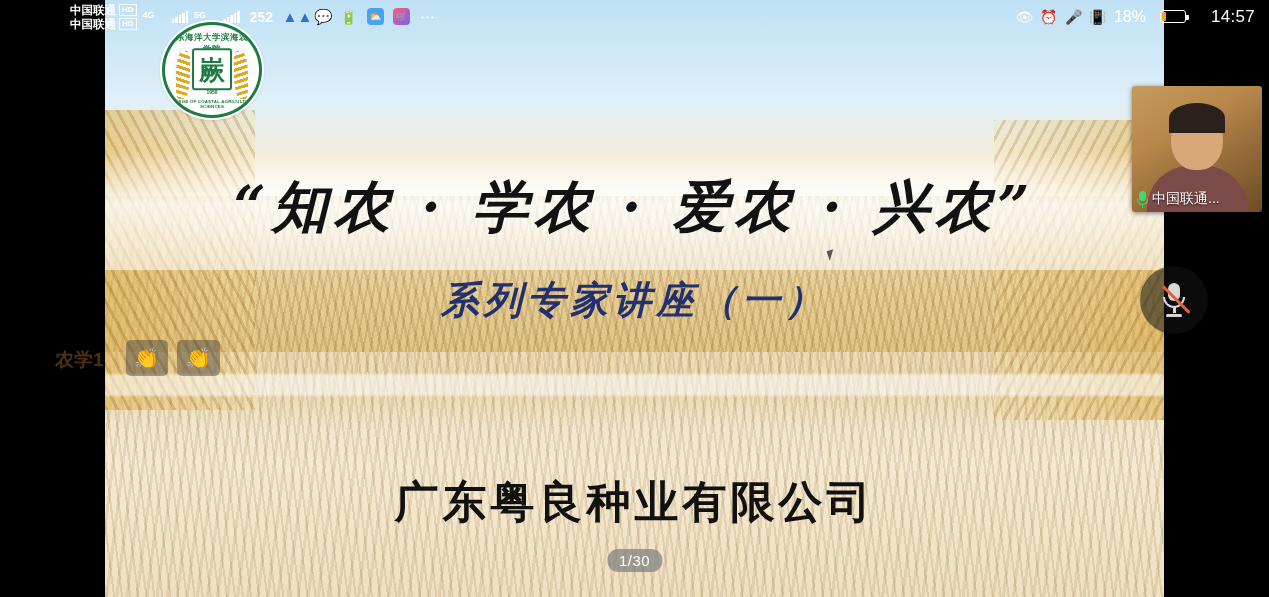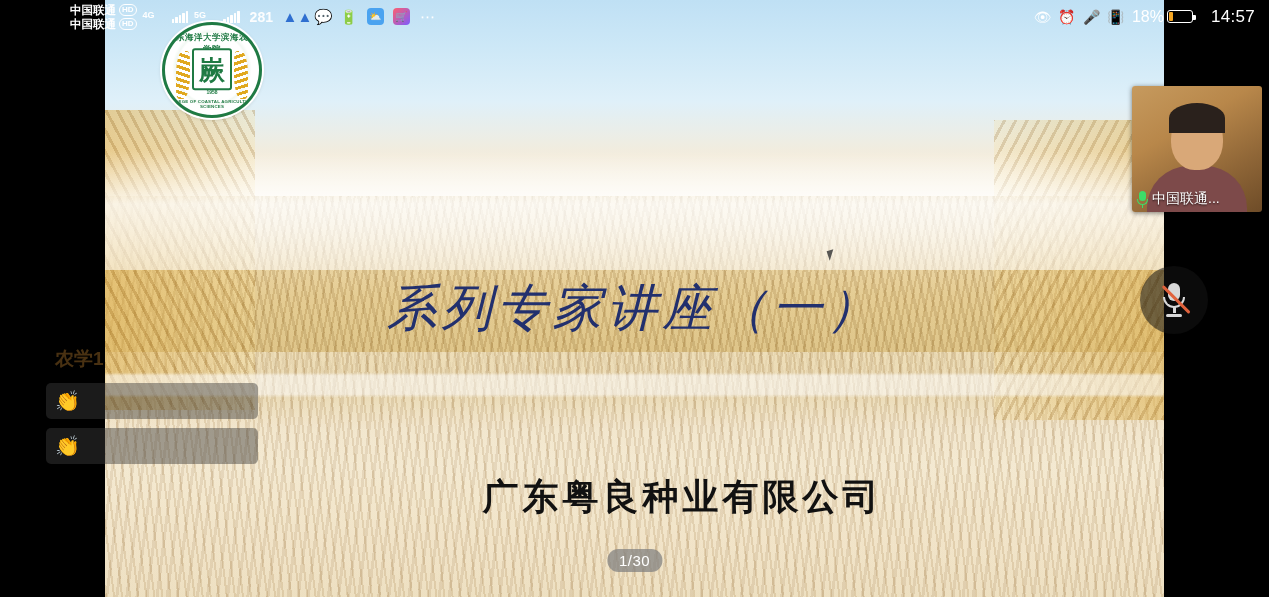--- a/index.html
+++ b/index.html
@@ -99,28 +99,28 @@
   .slide-text { position:absolute; width:100%; text-align:center; font-family:"DejaVu Serif", serif; }
   #slide-title {
     top:78px; font-size:52px; color:#0d0d0d; letter-spacing:4px; font-weight:bold;
     font-style:italic;
   }
   #slide-motto {
     top:170px; font-size:56px; color:#121212; letter-spacing:6px; font-weight:bold;
     font-style:italic;
   }
   #slide-series {
-    top:275px; font-size:50px; color:#22306e; letter-spacing:5px; font-weight:normal;
+    top:275px; font-size:38px; color:#22306e; letter-spacing:5px; font-weight:bold;
     font-style:italic;
   }
   #slide-speaker {
     top:400px; font-size:44px; color:#111; letter-spacing:4px; font-weight:bold;
   }
   #slide-company {
-    top:473px; font-size:36px; color:#111; letter-spacing:4px; font-weight:bold;margin-left:48px;
+    top:473px; font-size:44px; color:#111; letter-spacing:4px; font-weight:bold;
   }
 
   
   #page-indicator {
     position:absolute; left:50%; transform:translateX(-50%); top:549px;
     background:rgba(128,128,128,.72); color:#fff; font-size:15px;
     padding:3px 12px; border-radius:11px; letter-spacing:.5px;
   }
 
   
@@ -135,53 +135,53 @@
   #status-bar {
     position:absolute; left:0; top:0; width:100%; height:33px;
     display:flex; align-items:center; z-index:40; pointer-events:none;
   }
   #status-left {
     display:flex; align-items:center; gap:6px; padding-left:70px; height:100%;
   }
   .carrier-stack { display:flex; flex-direction:column; justify-content:center; line-height:14px; }
   .carrier-row { display:flex; align-items:center; gap:3px; color:#fff; font-size:11.5px; font-weight:bold;justify-content:center; }
   .hd-badge {
-    border:1px solid #fff; border-radius:6px; font-size:8px; padding:0 2px;
+    border:1px solid #fff; border-radius:0; font-size:8px; padding:0 2px;
     line-height:10px; font-weight:bold; color:#fff;
   }
   .signal { display:flex; align-items:flex-end; gap:1px; height:13px; }
   .signal i { display:block; width:2.5px; background:#fff; border-radius:.5px; }
   .signal i:nth-child(1){height:4px}.signal i:nth-child(2){height:6px}
   .signal i:nth-child(3){height:8px}.signal i:nth-child(4){height:10px}
   .signal i:nth-child(5){height:12px}
   .gen-label { color:#fff; font-size:9px; font-weight:bold; align-self:flex-start; }
   .sig-group { display:flex; align-items:flex-end; gap:17px; }
   #net-speed { color:#fff; font-size:14px; font-weight:bold; margin-left:4px; opacity:.95; }
   #status-icons { display:flex; align-items:center; gap:9px; margin-left:10px; }
   .app-icon {
     width:17px; height:17px; border-radius:4px; display:flex;
     align-items:center; justify-content:center; font-size:10px; color:#fff;
   }
   #status-right {
     margin-left:auto; display:flex; align-items:center; gap:7px; padding-right:14px;
     color:#fff; font-size:16px; font-weight:500;
   }
   .sb-glyph { font-size:14px; color:#fff; }
-  #battery-wrap { display:flex; align-items:center; gap:3px; }
+  #battery-wrap { display:flex; align-items:center; gap:14px; }
   #battery-pct { font-size:16px; }
   #battery-shell {
     width:26px; height:13px; border:1.6px solid #fff; border-radius:3px;
     position:relative; display:flex; align-items:center; padding:1.4px;
   }
   #battery-shell::after {
     content:""; position:absolute; right:-4px; top:4px; width:2.5px; height:5px;
     background:#fff; border-radius:0 1px 1px 0;
   }
   #battery-fill { height:100%; width:30%; background:#f5a623; border-radius:1px; }
-  #clock { font-size:17px; letter-spacing:.3px; margin-left:11px; }
+  #clock { font-size:17px; letter-spacing:.3px; margin-left:18px; }
 
   
   #video-tile {
     position:absolute; right:7px; top:86px; width:130px; height:126px;
     border-radius:3px; overflow:hidden; z-index:35;
     background:linear-gradient(150deg,#c69a5e 0%,#b8874a 35%,#8f6637 70%,#6e4c28 100%);
     box-shadow:0 1px 5px rgba(0,0,0,.5);
   }
   #video-person-head {
     position:absolute; left:50%; top:22px; transform:translateX(-50%);
@@ -237,21 +237,21 @@
   #mute-mic .stem { position:absolute; left:11.5px; top:24px; width:3px; height:6px; background:#d8d8d8; }
   #mute-mic .base { position:absolute; left:5px; bottom:0; width:16px; height:3px; background:#d8d8d8; border-radius:2px; }
   #mute-slash {
     position:absolute; left:-4px; top:15px; width:38px; height:3.4px;
     background:#e0623c; transform:rotate(45deg); border-radius:2px;
   }
 
   
   #chat-overlay {
     position:absolute; left:46px; top:340px; width:212px; z-index:38;
-    display:flex; flex-direction:column; gap:9px;
+    display:flex; gap:9px;
   }
   .chat-bubble {
     background:rgba(60,60,60,.45); border-radius:5px;
     padding:6px 9px; display:flex; align-items:center; gap:4px;
     font-size:19px; white-space:nowrap; overflow:hidden;
   }
   .chat-bubble.faded { background:transparent; opacity:.30; padding-bottom:2px; }
   .chat-name { color:#f0a33c; font-weight:bold; text-shadow:0 1px 2px rgba(0,0,0,.6); }
   .chat-emoji { font-size:20px; }
 </style>
@@ -270,20 +270,21 @@
 
     <div id="logo">
       <div class="ring-text-top">广东海洋大学滨海农业学院</div>
       <div class="wheat-ear l"></div>
       <div class="wheat-ear r"></div>
       <div id="logo-center">嶡</div>
       <div id="logo-year">1958</div>
       <div class="ring-text-bot">COLLEGE OF COASTAL AGRICULTURAL SCIENCES</div>
     </div>
 
+    <div class="slide-text" id="slide-motto">“知农 · 学农 · 爱农 · 兴农”</div>
     <div class="slide-text" id="slide-series">系列专家讲座（一）</div>
     <div class="slide-text" id="slide-company">广东粤良种业有限公司</div>
 
     <div id="cursor"></div>
   </div>
 
   <div id="page-indicator">1/30</div>
 
   <div id="status-bar">
     <div id="status-left">
@@ -311,21 +312,21 @@
       <div class="sig-group">
         <span class="gen-label">5G</span>
         <span class="signal">
             <i></i>
             <i></i>
             <i></i>
             <i></i>
             <i></i>
           </span>
       </div>
-      <span id="net-speed">281</span>
+      <span id="net-speed">252</span>
 
       <div id="status-icons">
         <span class="app-icon" style="background:transparent;color:#2f6fd0;font-size:15px;font-weight:bold;">▲▲</span>
         <span class="app-icon" style="background:transparent;color:#fff;font-size:15px;">💬</span>
         <span class="app-icon" style="background:transparent;color:#fff;font-size:14px;">🔋</span>
         <span class="app-icon" style="background:#4aa3f0;">⛅</span>
         <span class="app-icon" style="background:linear-gradient(135deg,#ff5f6d,#7b5cff);">🛒</span>
         <span class="app-icon" style="background:transparent;color:#fff;font-size:15px;">⋯</span>
       </div>
     </div>

